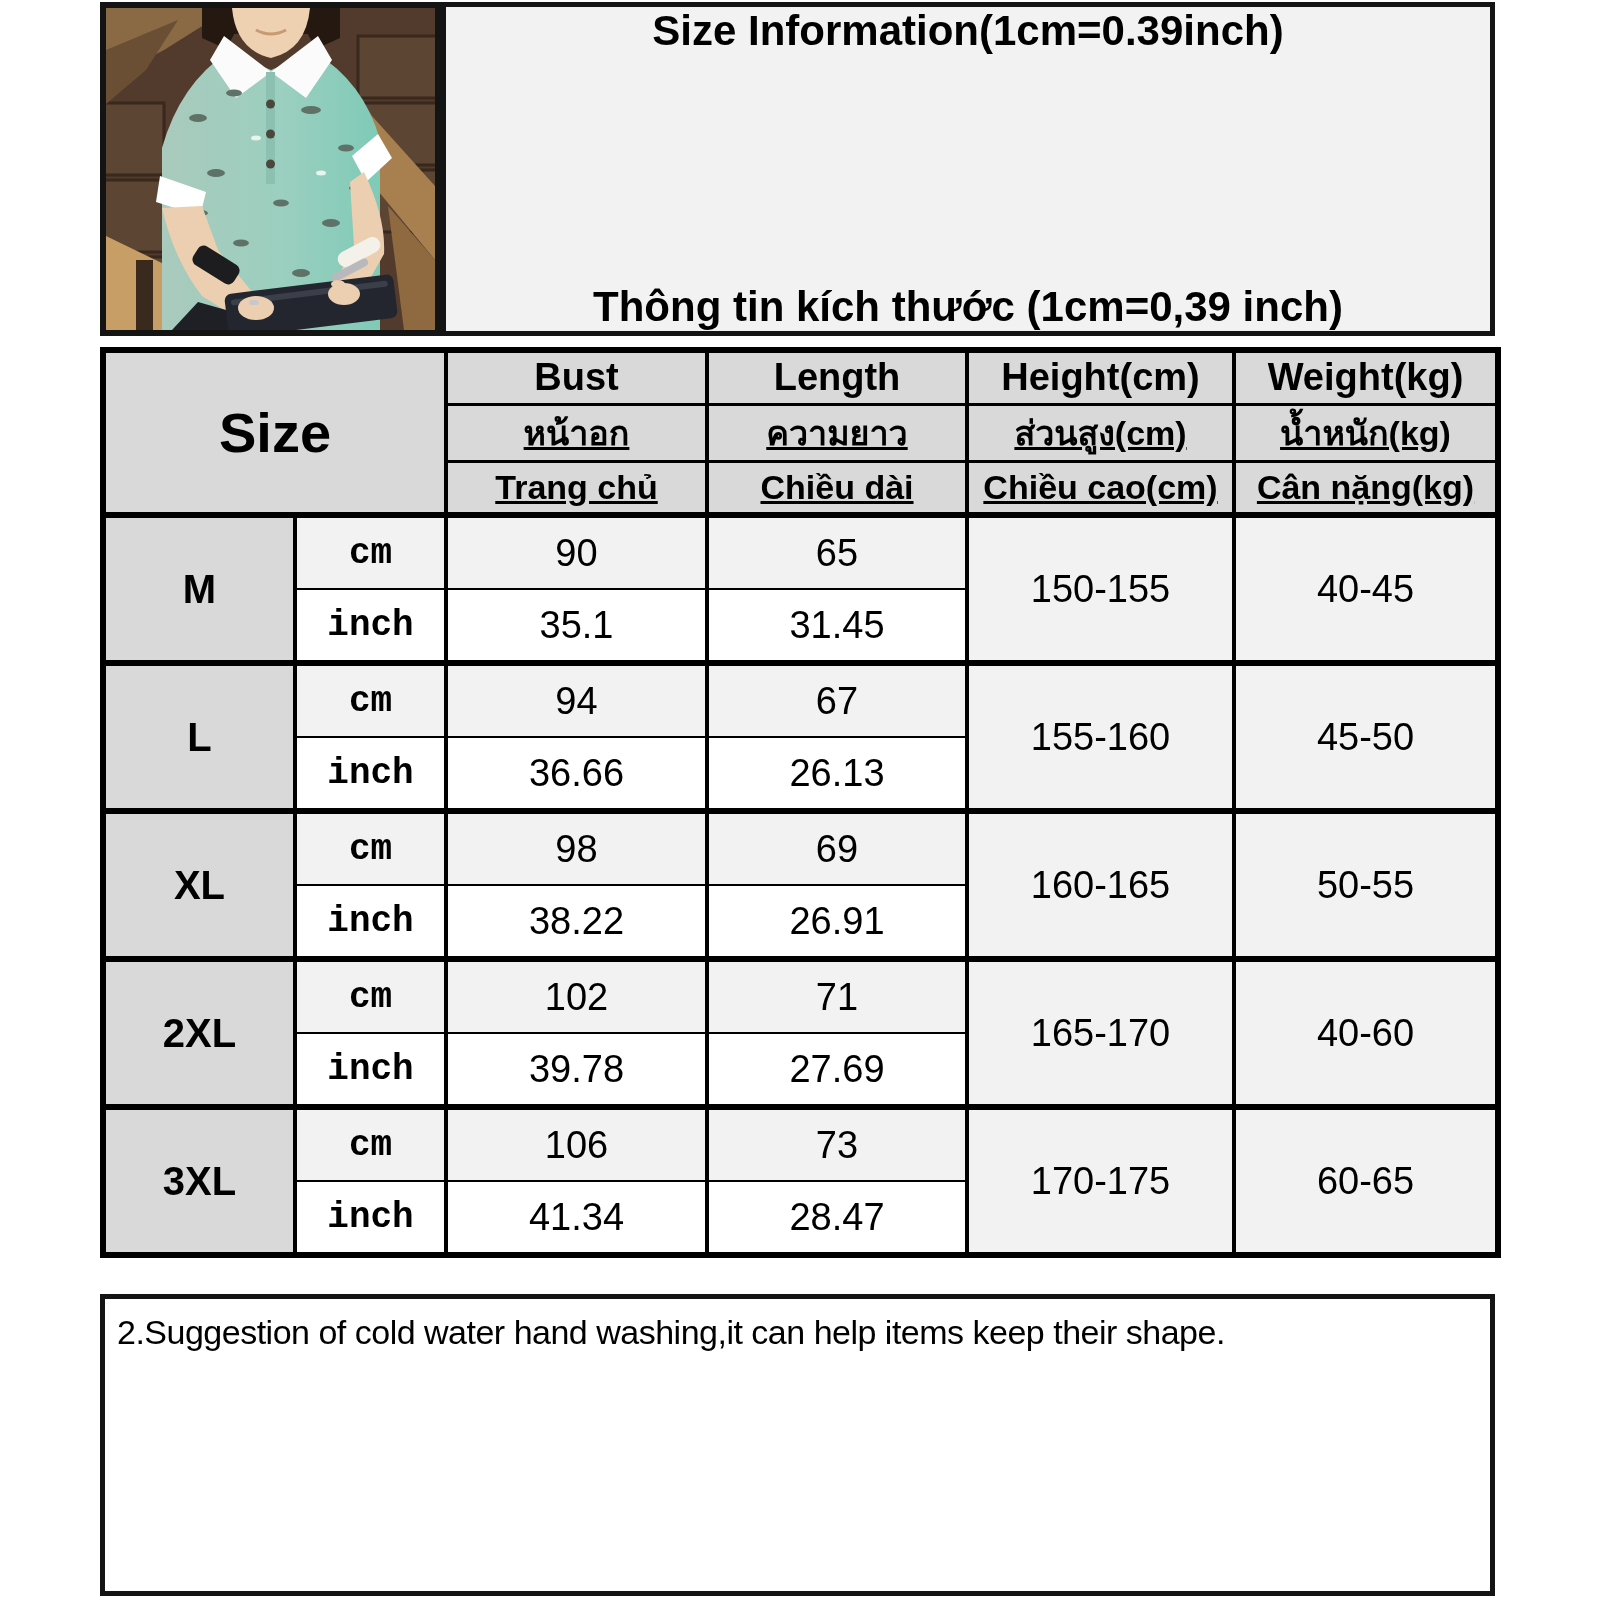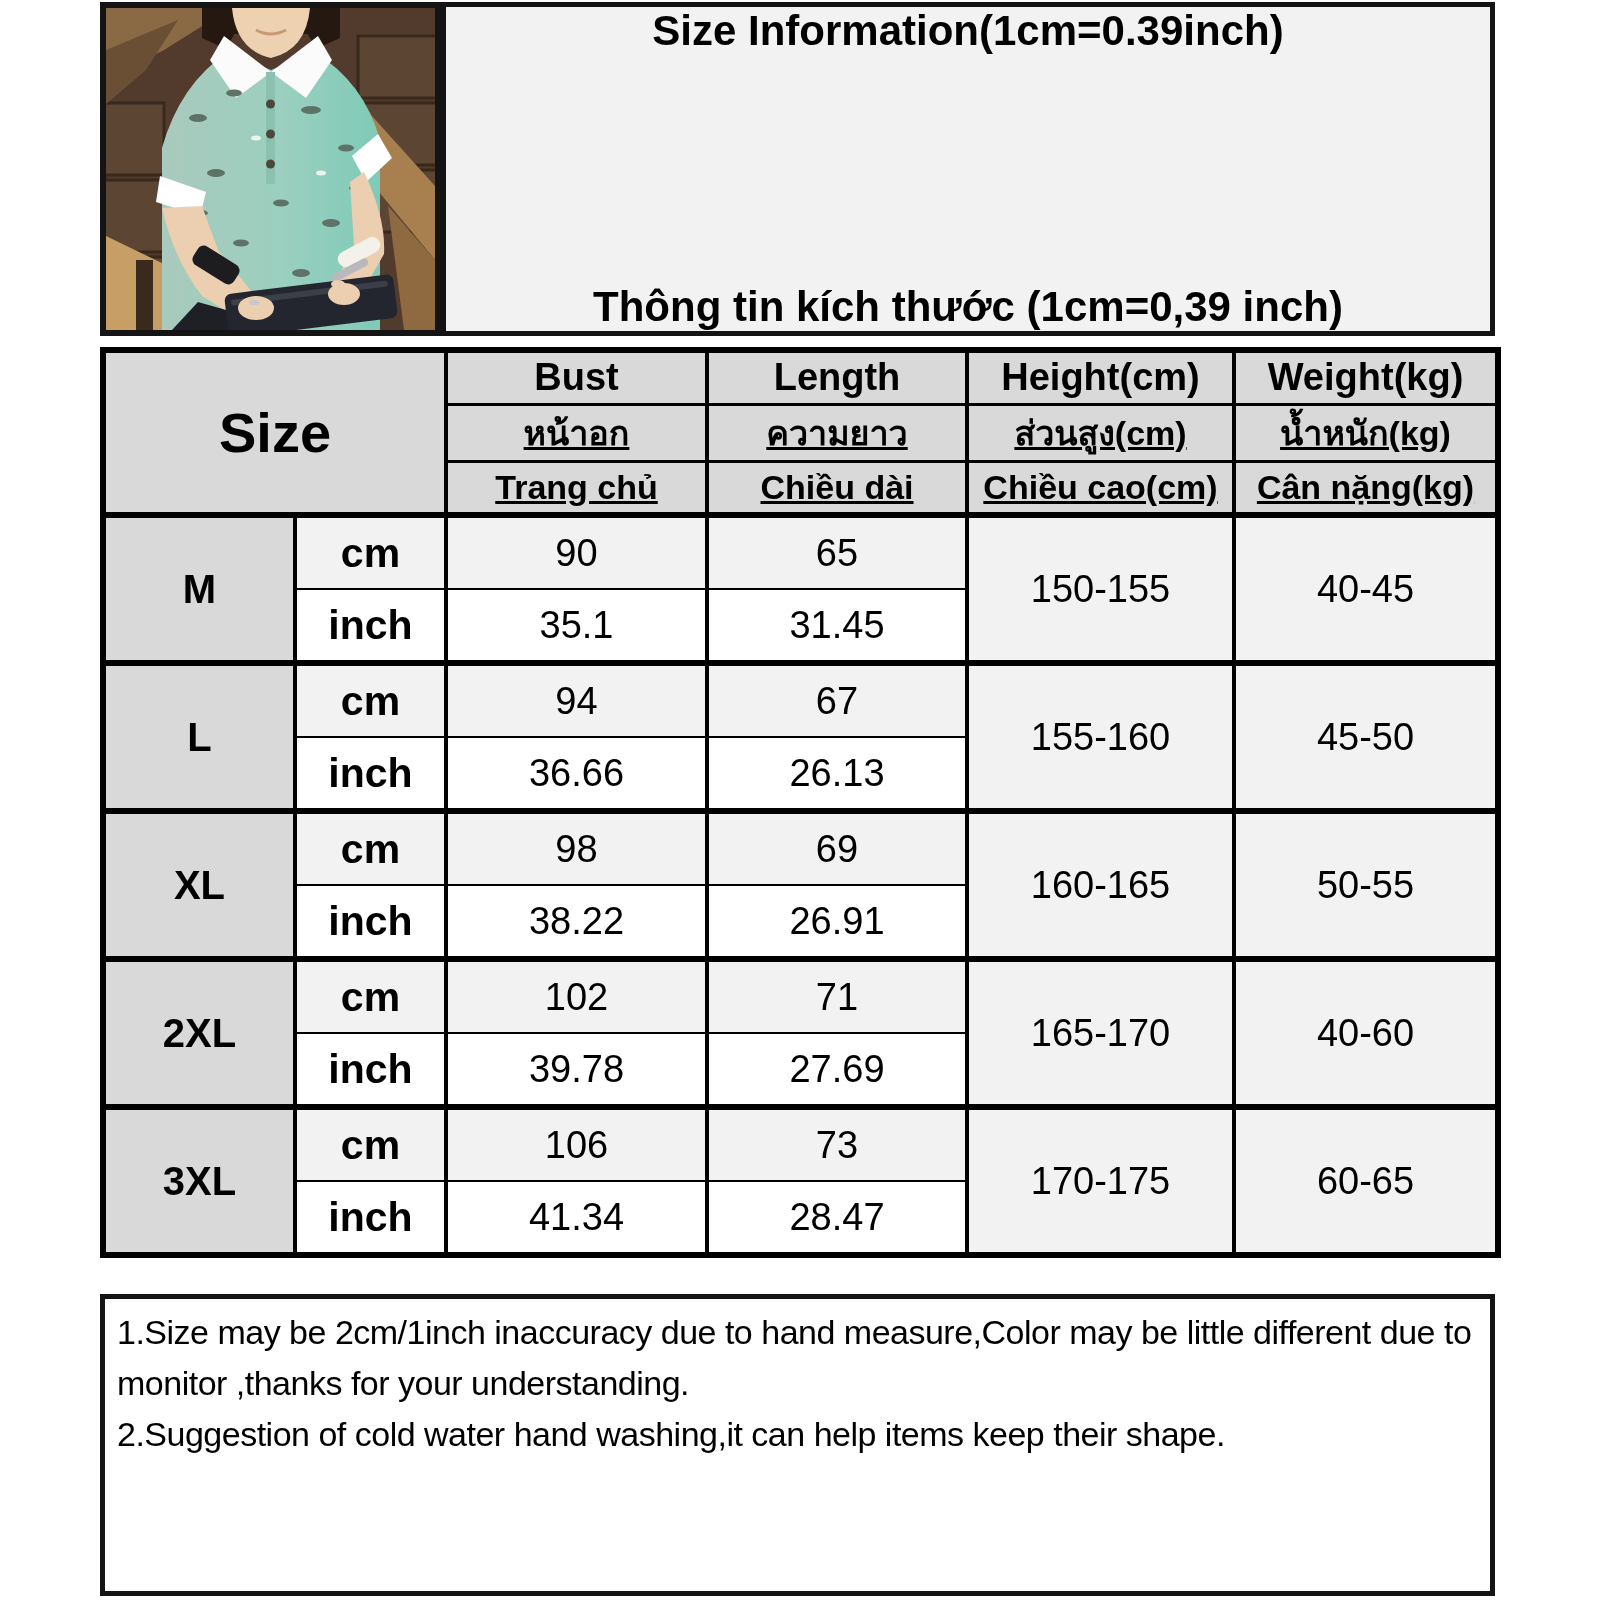--- a/index.html
+++ b/index.html
@@ -40,21 +40,21 @@
   tr.hr{height:54px;}
   tr.d{height:74px;}
   .size-h{background:#d9d9d9;font-size:56px;font-weight:700;}
   th.h{background:#d9d9d9;font-weight:700;}
   th.h.en{font-size:38px;}
   th.h.th{font-size:34px;}
   th.h.vi{font-size:34px;}
   tr.hr1 th,tr.hr2 th{border-bottom-width:3px;}
   tr.hr2 th,tr.hr3 th{border-top-width:3px;text-decoration:underline;}
   td.size-cell{background:#d9d9d9;font-size:40px;font-weight:700;}
-  td.unit{font-size:41px;font-weight:700;}
+  td.unit{font-size:36px;font-weight:700;font-family:Liberation Mono, monospace;}
   td.val{font-size:38px;}
   td.range{background:#f2f2f2;font-size:38px;}
   tr.cm-row td{background:#f2f2f2;}
   tr.cm-row td.size-cell{background:#d9d9d9;}
   tr.inch-row td{background:#ffffff;}
   tr.cm-row td{border-bottom-width:2px;}
   tr.inch-row td{border-top-width:2px;}
   tr.group-start td{border-top-width:6px;}
   
   .attention{
@@ -254,17 +254,16 @@
     </tr>
     <tr class="d inch-row">
       <td class="unit">inch</td>
       <td class="val">41.34</td>
       <td class="val">28.47</td>
     </tr>
     </tbody>
   </table>
 
   <div class="attention">
-    <div>1.Size may be 2cm/1inch inaccuracy due to hand measure,Color may be little different due to monitor ,thanks for your understanding.</div>
     <div>2.Suggestion of cold water hand washing,it can help items keep their shape.</div>
   </div>
 
 </div>
 
 </body></html>

